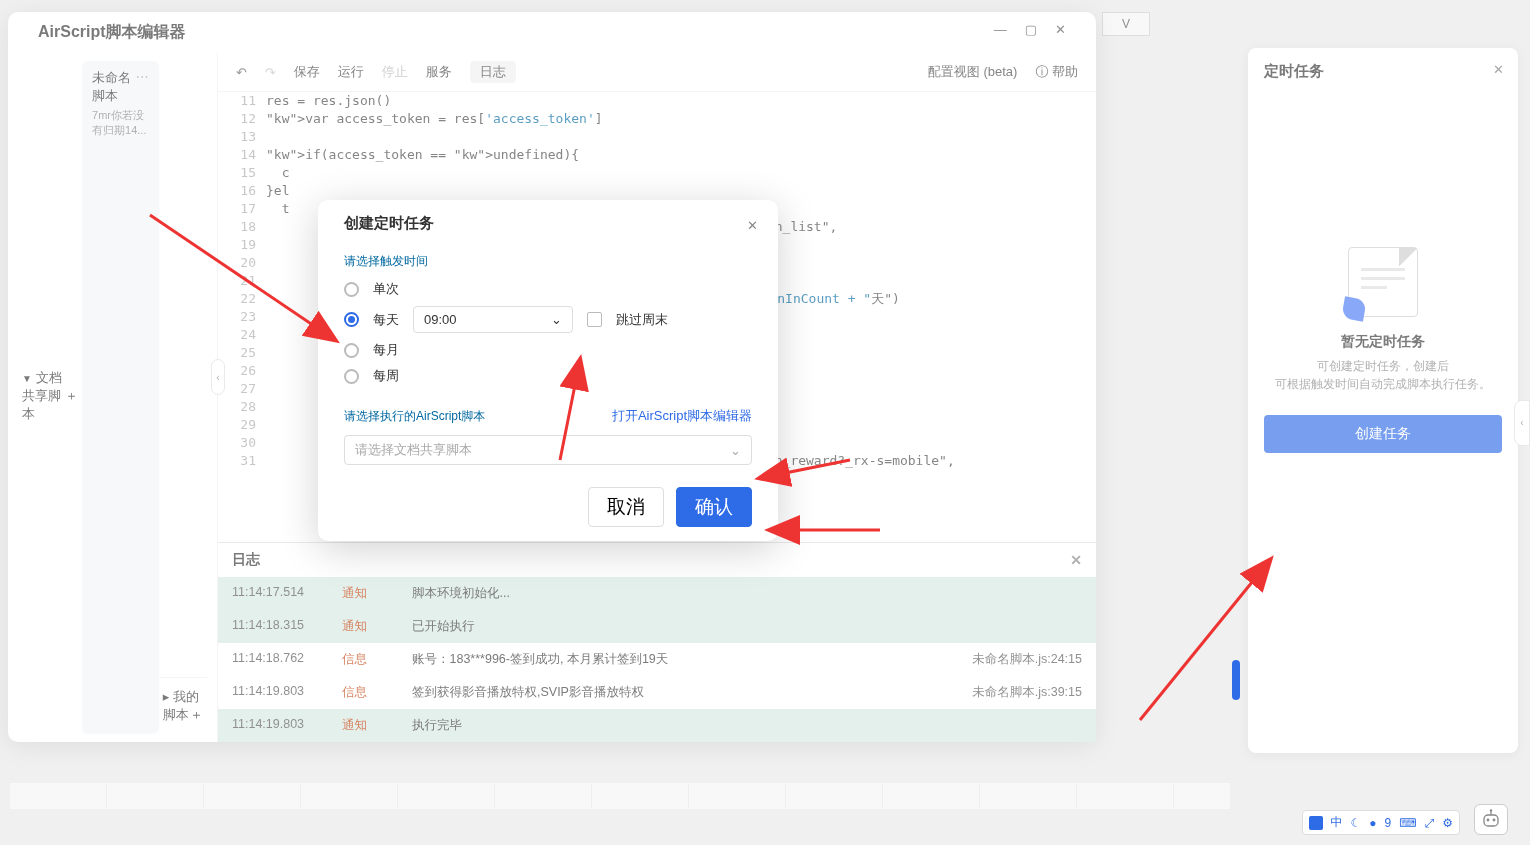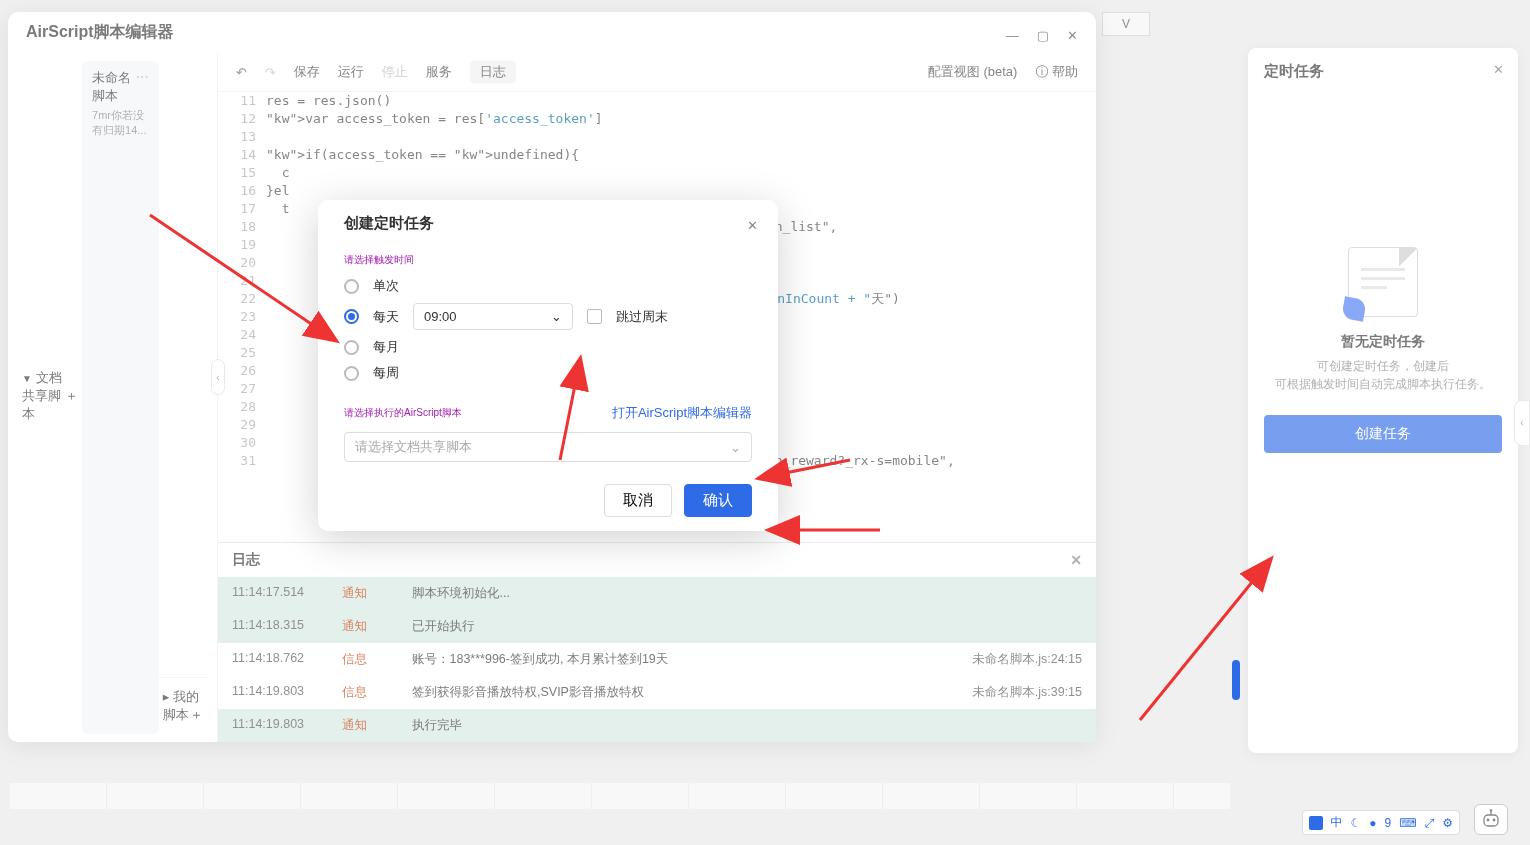--- a/index.html
+++ b/index.html
@@ -1,20 +1,20 @@
 <!DOCTYPE html>
 <html><head>
 <meta charset="utf-8">
 <style>
 * { box-sizing: border-box; margin: 0; padding: 0; }
 body { font-family: -apple-system, "PingFang SC", "Microsoft YaHei", sans-serif; font-size: 13px; color: #333; background: #e8e8e8; width: 1530px; height: 845px; position: relative; overflow: hidden; }
 
 
 .editor-window { position: absolute; top: 12px; left: 8px; width: 1088px; height: 730px; background: #fff; border-radius: 10px; box-shadow: 0 4px 24px rgba(0,0,0,.12); display: flex; flex-direction: column; }
-.titlebar { display: flex; align-items: flex-end; padding: 10px 18px; }
+.titlebar { display: flex; align-items: flex-start; padding: 10px 30px; }
 .titlebar h1 { font-size: 16px; font-weight: 700; flex: 1; }
 .win-controls { display: flex; gap: 18px; color: #555; }
 
 .editor-body { flex: 1; display: flex; overflow: hidden; }
 .sidebar-left { width: 210px; border-right: 1px solid #eee; padding: 8px 10px; display: flex; flex-direction: row; }
 .sidebar-section { display: flex; align-items: center; justify-content: space-between; padding: 4px 4px 8px; font-size: 13px; }
 .sidebar-section .tri { margin-right: 4px; font-size: 10px; }
 .script-item { background: #f3f5f7; border-radius: 6px; padding: 8px 10px; }
 .script-item .name { font-size: 13px; }
 .script-item .sub { font-size: 11px; color: #888; margin-top: 3px; }
@@ -59,32 +59,32 @@
 .create-btn { margin-top: 22px; display:block; width:100%; background:#2e6be6; color:#fff; text-align:center; padding:10px 0; border-radius:4px; font-size:14px; }
 
 .col-header { position:absolute; top: 12px; left: 1102px; width: 48px; height:24px; border:1px solid #ccc; background:#f5f5f5; text-align:center; line-height:22px; font-size:12px; color:#555;}
 .right-handle { position:absolute; right:0; top:50%; transform:translateY(-50%); width:16px; height:46px; background:#fff; border:1px solid #ddd; border-radius: 8px 0 0 8px; display:flex; align-items:center; justify-content:center; font-size:10px; color:#888;}
 
 
 .modal-mask { position:absolute; inset:0; background: rgba(255,255,255,0.35);}
 .modal { position:absolute; top: 200px; left: 318px; width: 460px; background:#fff; border-radius:10px; box-shadow: 0 8px 40px rgba(0,0,0,.18); padding: 14px 26px; }
 .modal h3 { font-size:15px; font-weight:700; }
 .modal .close { position:absolute; top:18px; right:20px; color:#888; }
-.form-label { color:#a21caf; font-size:10px; margin: 20px 0 10px; }
+.form-label { color:#0369a1; font-size:12px; margin: 20px 0 10px; }
 .radio-row { display:flex; align-items:center; gap: 14px; margin: 8px 0; font-size:13px; }
 .radio { width:15px; height:15px; border:2px solid #bbb; border-radius:50%; display:inline-block; position:relative;}
 .radio.checked { border-color:#2e6be6; }
 .radio.checked::after { content:""; position:absolute; inset:2px; background:#2e6be6; border-radius:50%; }
 .select-box { border:1px solid #ddd; border-radius:4px; padding: 5px 10px; font-size:13px; min-width:160px; display:flex; align-items:center; justify-content:space-between; color:#333;}
 .select-box.dim-text { color:#aaa;}
 .cbox { width:15px; height:15px; border:1.5px solid #bbb; border-radius:2px; display:inline-block;}
 .link { color:#2e6be6; }
 .form-row2 { display:flex; justify-content:space-between; align-items:center; margin-top:22px;}
 .modal-actions { display:flex; justify-content:flex-end; gap:12px; margin-top:22px;}
-.btn { padding: 6px 18px; border-radius:4px; font-size:15px; border:1px solid #ddd; background:#fff;}
+.btn { padding: 6px 18px; border-radius:4px; font-size:19px; border:1px solid #ddd; background:#fff;}
 .btn.primary { background:#2e6be6; color:#fff; border-color:#2e6be6;}
 
 
 .arrow { position:absolute; pointer-events:none; }
 
 
 .status-bar { position:absolute; bottom: 10px; right: 70px; background:#fff; border:1px solid #ddd; border-radius:4px; padding: 3px 6px; display:flex; gap:8px; align-items:center; font-size:12px; color:#2e6be6;}
 .sq { width:14px; height:14px; background:#2e6be6; border-radius:2px; }
 .robot { position:absolute; bottom: 10px; right: 22px; width: 34px; height: 31px; border:1px solid #ccc; border-radius:6px; background:#fff; display:flex; align-items:center; justify-content:center; }
 .robot svg{display:block;}

